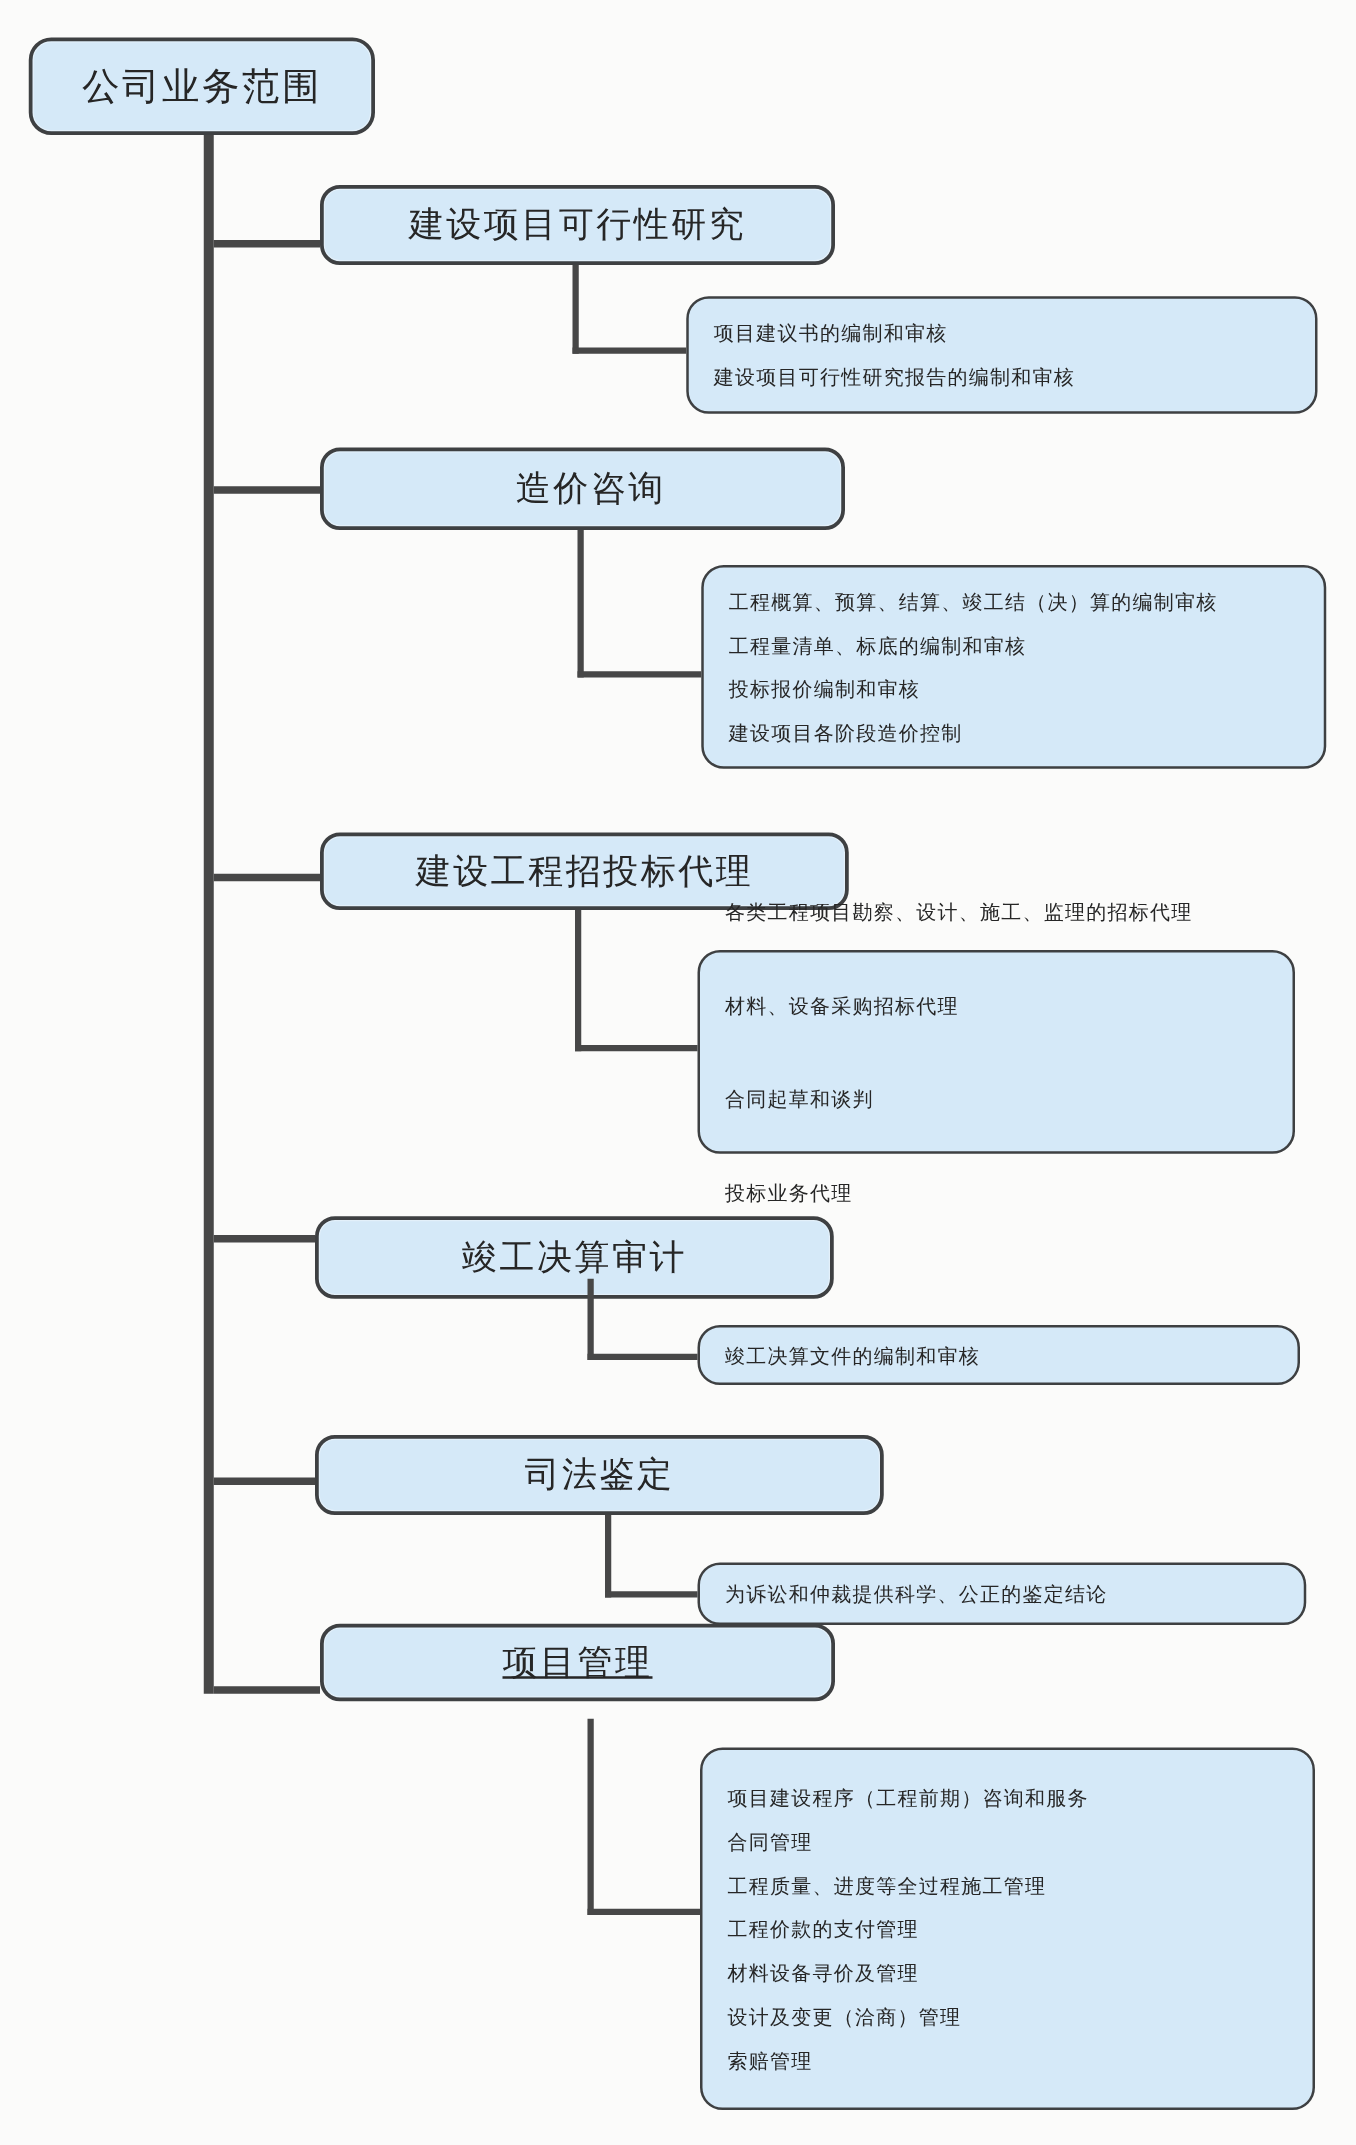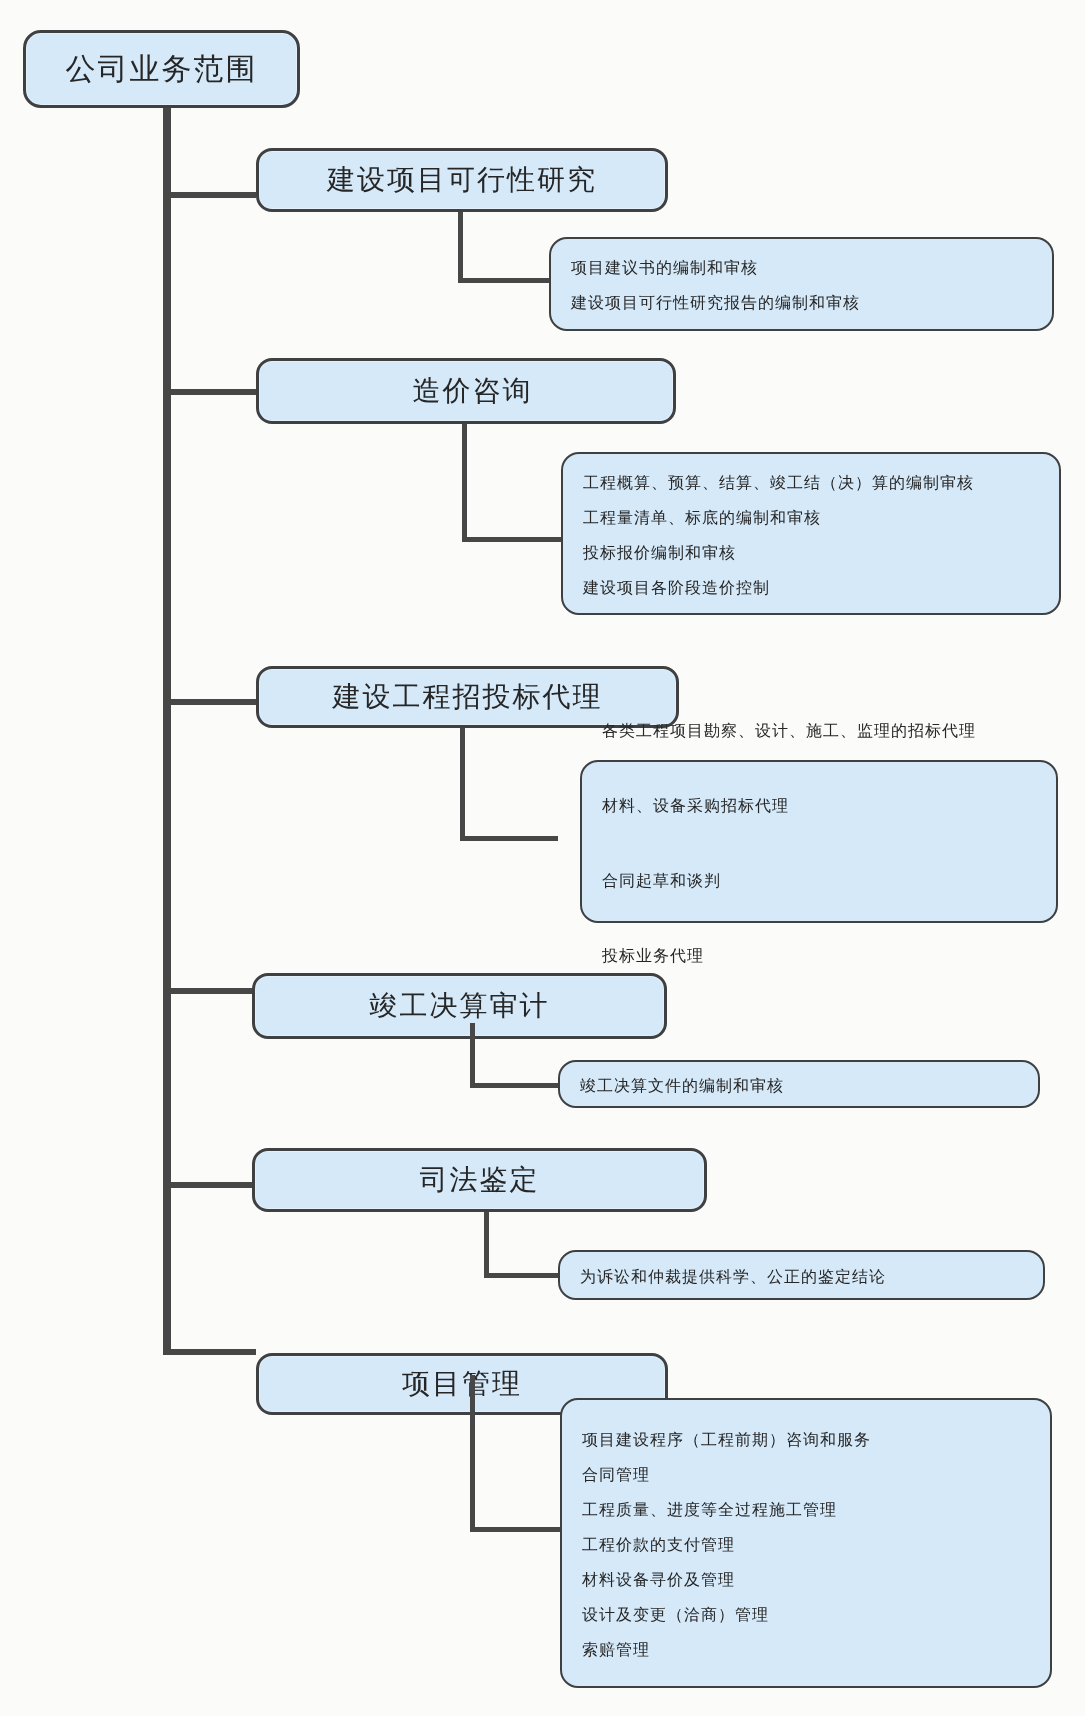--- a/index.html
+++ b/index.html
@@ -87,21 +87,21 @@
     <div class="item">投标报价编制和审核</div>
     <div class="item">建设项目各阶段造价控制</div>
   </div>
 
   <div class="line h6" style="left:171px;top:699px;width:85px;"></div>
   <div class="node" style="left:256px;top:666px;width:423px;height:62px;">
     <span>建设工程招投标代理</span>
   </div>
   <div class="line v5" style="left:460px;top:728px;height:113px;"></div>
   <div class="line h5" style="left:460px;top:836px;width:98px;"></div>
-  <div class="subbox" style="left:580px;top:760px;width:478px;height:163px;gap:40px;">
+  <div class="subbox" style="left:558px;top:760px;width:478px;height:163px;gap:40px;">
     <div class="item">各类工程项目勘察、设计、施工、监理的招标代理</div>
     <div class="item">材料、设备采购招标代理</div>
     <div class="item">合同起草和谈判</div>
     <div class="item">投标业务代理</div>
   </div>
 
   <div class="line h6" style="left:171px;top:988px;width:81px;"></div>
   <div class="node" style="left:252px;top:957px;width:415px;height:66px;margin-top:16px;">
     <span>竣工决算审计</span>
   </div>
@@ -115,21 +115,21 @@
   <div class="node" style="left:252px;top:1148px;width:455px;height:64px;">
     <span>司法鉴定</span>
   </div>
   <div class="line v5" style="left:484px;top:1212px;height:66px;"></div>
   <div class="line h5" style="left:484px;top:1273px;width:74px;"></div>
   <div class="subbox" style="left:558px;top:1250px;width:487px;height:50px;">
     <div class="item">为诉讼和仲裁提供科学、公正的鉴定结论</div>
   </div>
 
   <div class="line h6" style="left:171px;top:1349px;width:85px;"></div>
-  <div class="node" style="left:256px;top:1353px;width:412px;height:62px;">
+  <div class="node" style="left:256px;top:1299px;width:412px;height:62px;text-decoration:underline;">
     <span>项目管理</span>
   </div>
   <div class="line v5" style="left:470px;top:1375px;height:157px;"></div>
   <div class="line h5" style="left:470px;top:1527px;width:90px;"></div>
   <div class="subbox" style="left:560px;top:1398px;width:492px;height:290px;">
     <div class="item">项目建设程序（工程前期）咨询和服务</div>
     <div class="item">合同管理</div>
     <div class="item">工程质量、进度等全过程施工管理</div>
     <div class="item">工程价款的支付管理</div>
     <div class="item">材料设备寻价及管理</div>

